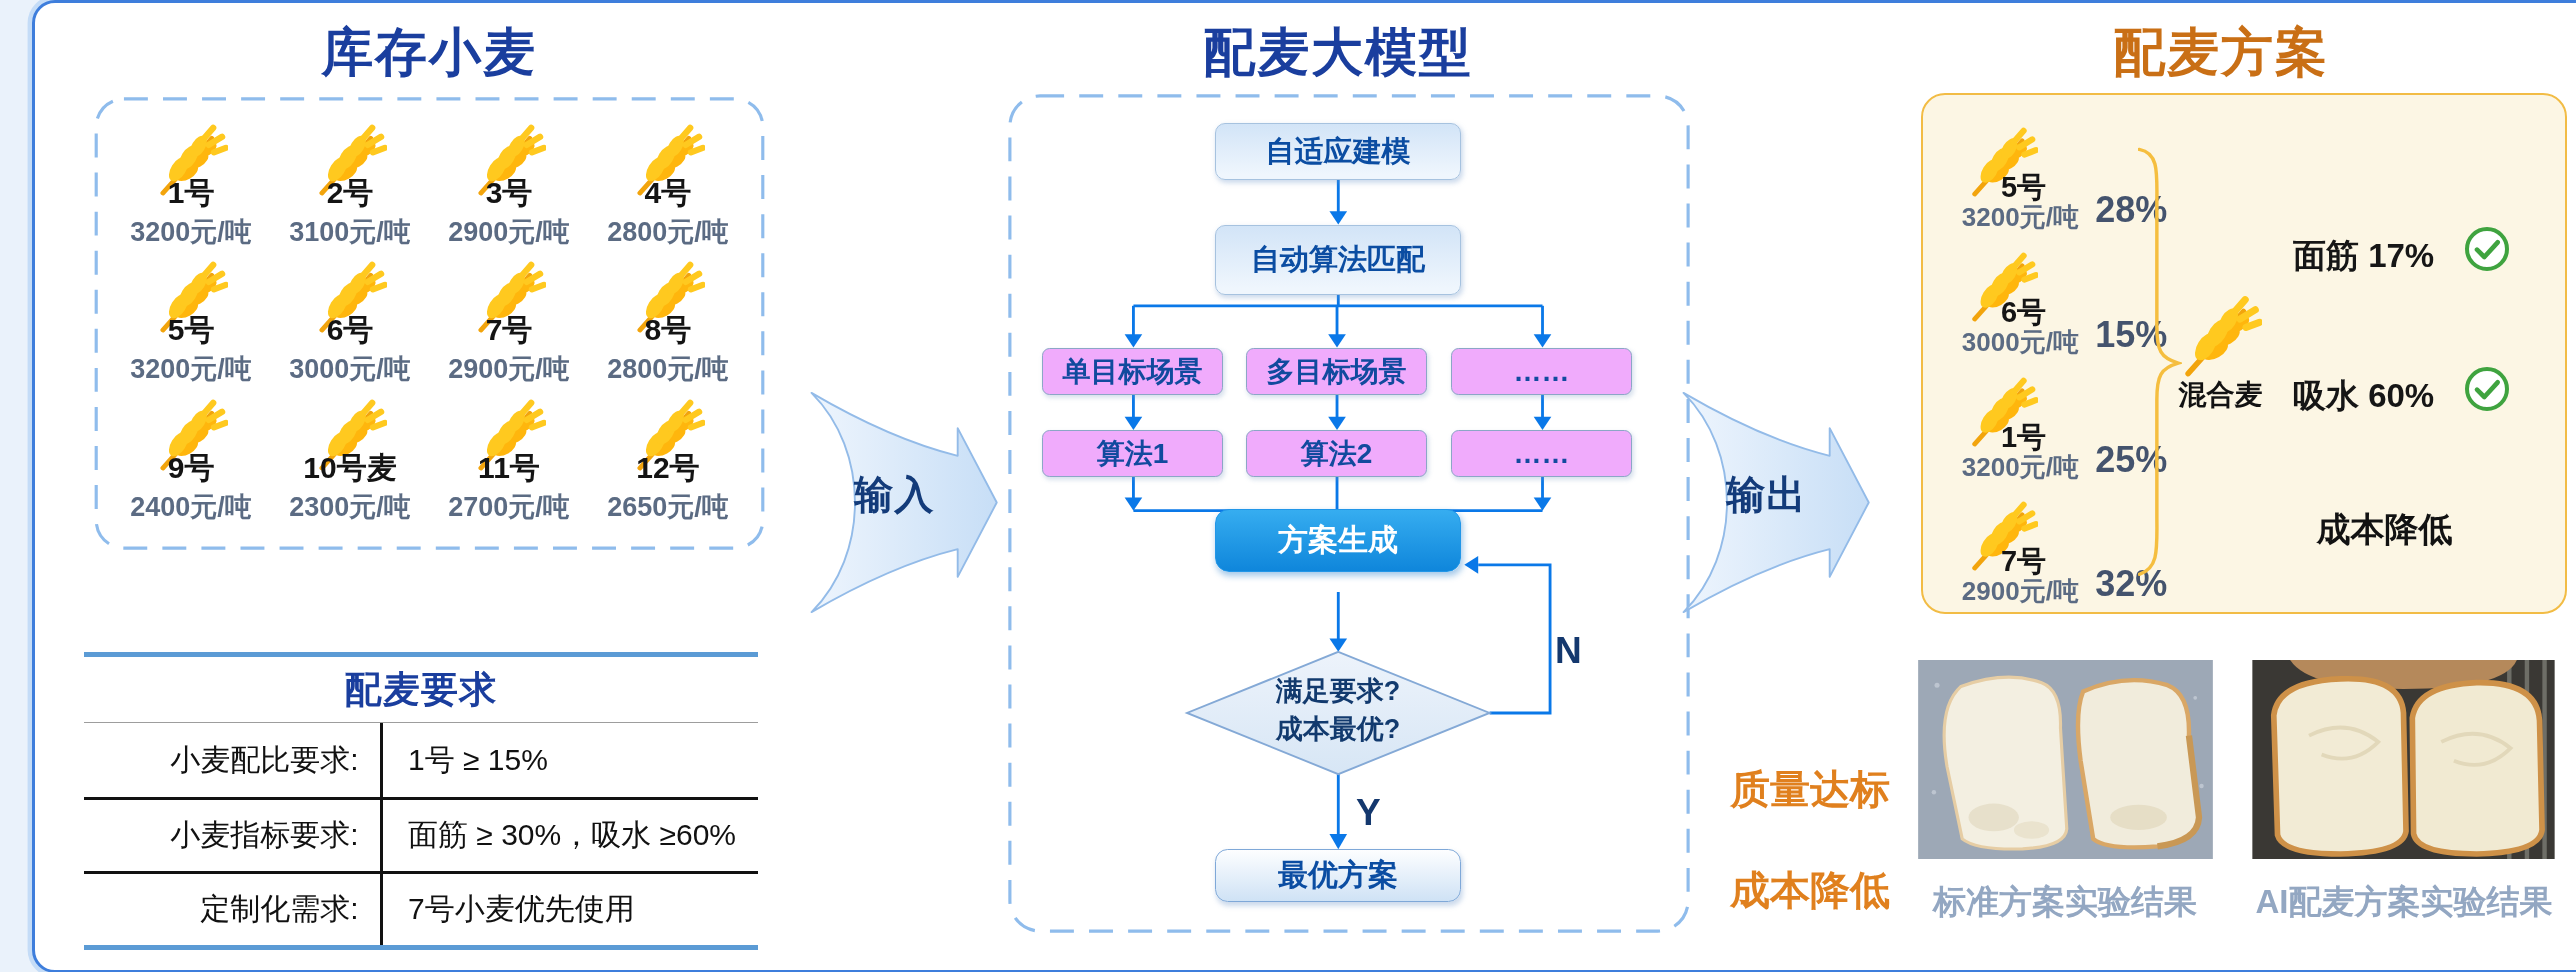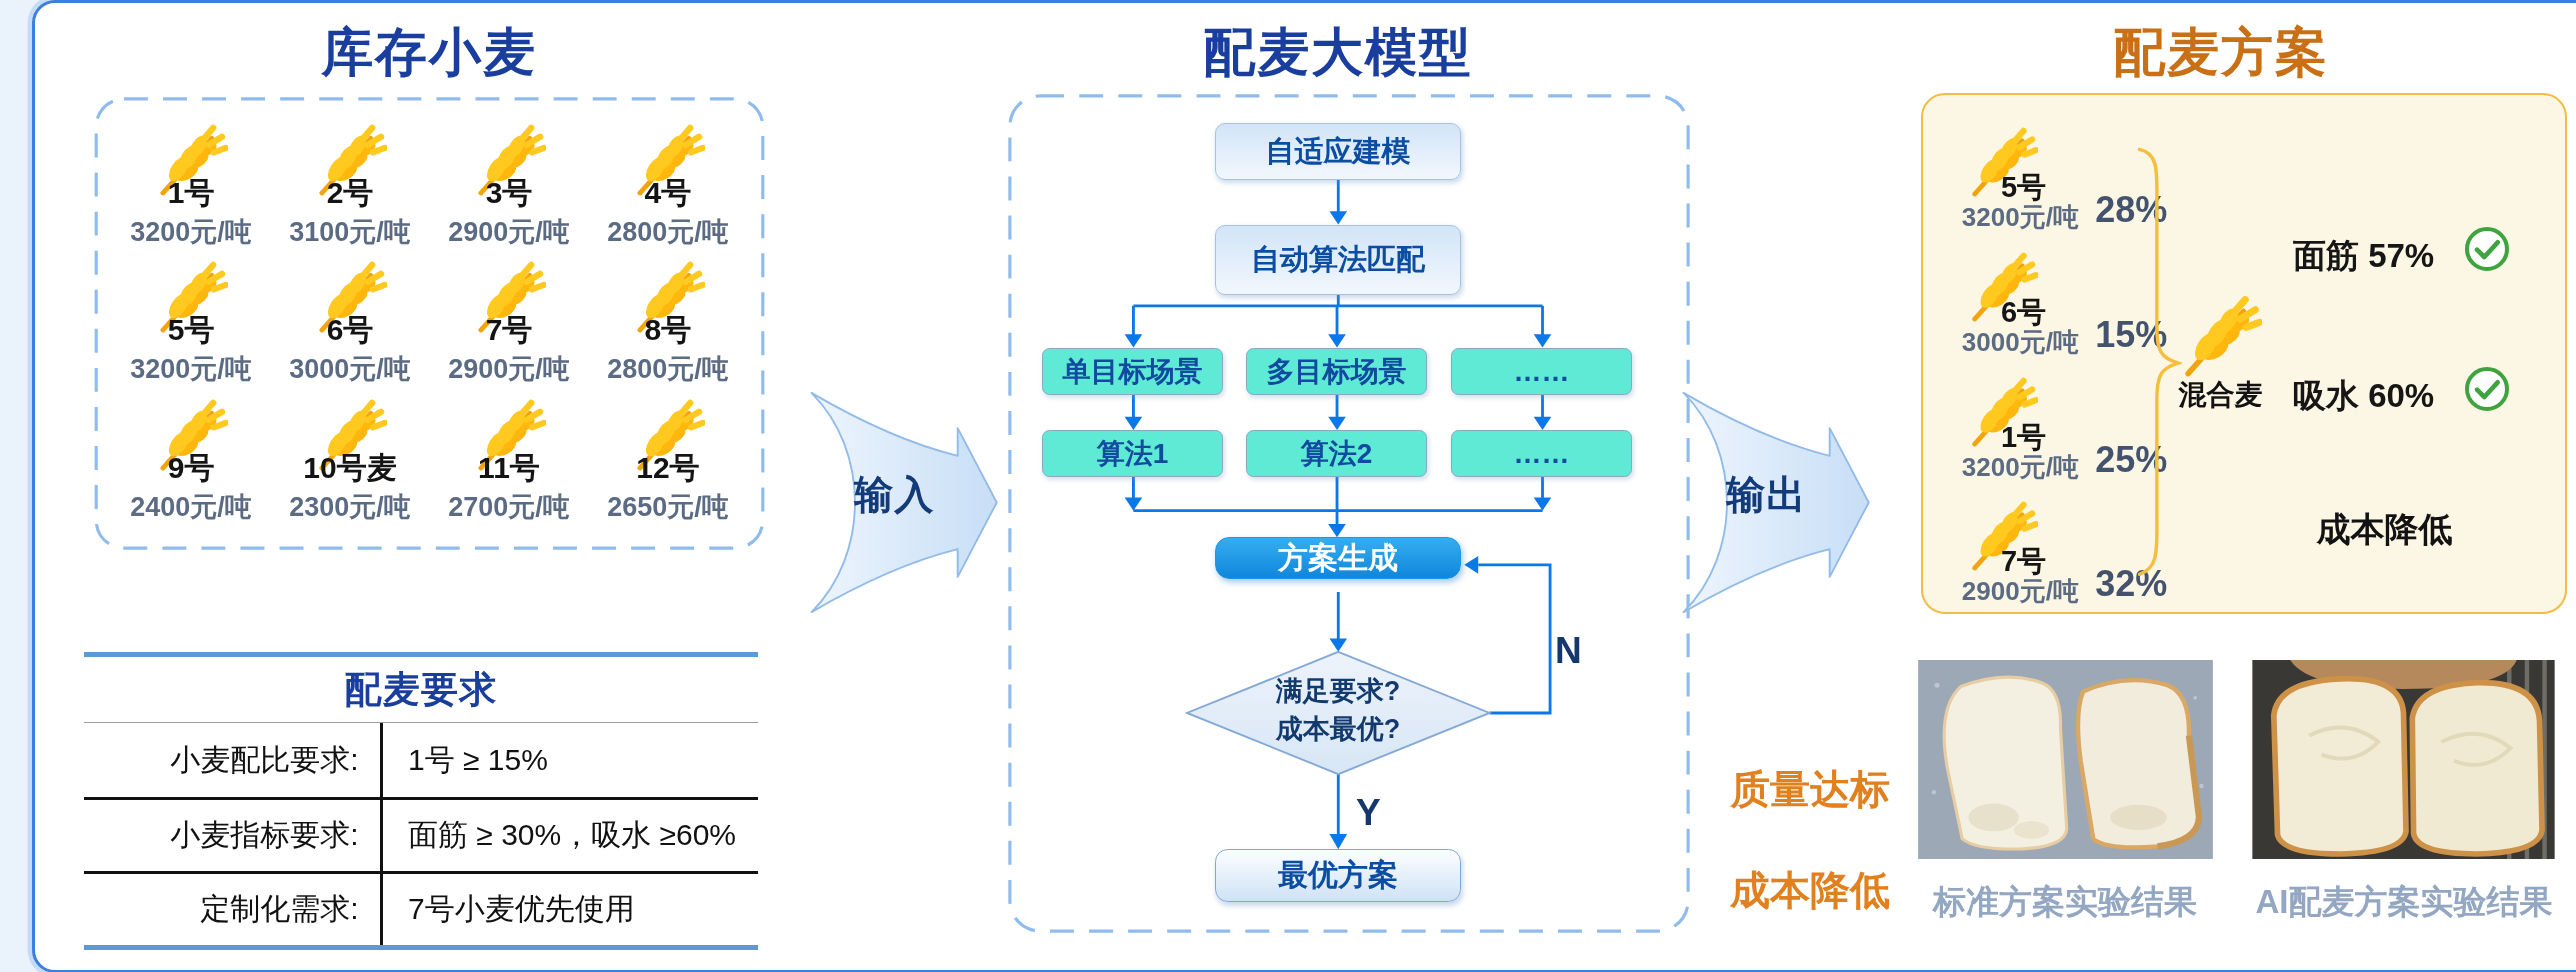--- a/index.html
+++ b/index.html
@@ -40,21 +40,21 @@
   .req-label { width:296px; text-align:left; padding-right:21.4px; font-size:30px;
     color:#111; display:flex; align-items:center; justify-content:flex-end; }
   .req-value { flex:1; border-left:3.2px solid #111; padding-left:25px; font-size:30px;
     color:#111; display:flex; align-items:center; }
 
   
   .fbox { position:absolute; display:flex; align-items:center; justify-content:center; }
   .fbox.light { background:linear-gradient(180deg,#D2E4F7 0%,#EFF6FD 92%);
     border:1.9px solid #A6C2DF; color:#0B4DA2; font-size:29px; font-weight:600;
     border-radius:10px; box-shadow:1.9px 2.5px 5px rgba(110,150,200,.35); }
-  .fbox.plain { background:#5eead4; border:1.9px solid #8CA6C6; color:#114A9E;
+  .fbox.plain { background:#f0abfc; border:1.9px solid #8CA6C6; color:#114A9E;
     font-size:28px; font-weight:600; border-radius:7.6px;
     box-shadow:1.9px 2.5px 4.4px rgba(120,150,190,.28); }
   .fbox.solid { background:linear-gradient(180deg,#36ADF0,#0F86DB);
     border:1.9px solid #2196E8; color:#fff; font-size:30px; font-weight:700;
     border-radius:14px; box-shadow:1.9px 3.2px 6.3px rgba(30,120,200,.4); }
   .fbox.soft { background:linear-gradient(180deg,#FDFEFF,#CFE2F5);
     border:1.9px solid #7FA8D8; color:#0B4DA2; font-size:30px; font-weight:700;
     border-radius:12.6px; box-shadow:1.9px 3.2px 5.7px rgba(110,150,200,.35); }
   .decision-text { position:absolute; left:1158px; top:669px; width:290px;
     text-align:center; font-size:27px; line-height:38px; font-weight:600; color:#123A6E; }
@@ -282,21 +282,21 @@
   </svg>
 
   <div class="fbox light" style="left:1180px;top:120px;width:246px;height:57px">自适应建模</div>
   <div class="fbox light" style="left:1180px;top:222px;width:246px;height:70px">自动算法匹配</div>
   <div class="fbox plain" style="left:1007px;top:345px;width:181px;height:47px">单目标场景</div>
   <div class="fbox plain" style="left:1211px;top:345px;width:181px;height:47px">多目标场景</div>
   <div class="fbox plain" style="left:1416px;top:345px;width:181px;height:47px">……</div>
   <div class="fbox plain" style="left:1007px;top:427px;width:181px;height:47px">算法1</div>
   <div class="fbox plain" style="left:1211px;top:427px;width:181px;height:47px">算法2</div>
   <div class="fbox plain" style="left:1416px;top:427px;width:181px;height:47px">……</div>
-  <div class="fbox solid" style="left:1180px;top:534px;width:246px;height:42px">方案生成</div>
+  <div class="fbox solid" style="left:1180px;top:506px;width:246px;height:63px">方案生成</div>
   <div class="decision-text">
     <div>满足要求?</div>
     <div>成本最优?</div>
   </div>
   <div class="fbox soft" style="left:1180px;top:846px;width:246px;height:53px">最优方案</div>
   <div class="nylabel" style="left:1520px;top:627px">N</div>
   <div class="nylabel" style="left:1321px;top:789px">Y</div>
 
   <svg class="abs" style="left:1646px;top:386px" width="189" height="227" viewBox="0 0 300 360">
     <path d="M4,6 C120,74 196,96 236,106 L236,62 L298,180 L236,298 L236,254 C196,264 120,286 4,354 C96,262 96,98 4,6 Z" fill="url(#ag)" stroke="#93BBE8" stroke-width="3" stroke-linejoin="round"></path>
@@ -342,21 +342,21 @@
 
   <svg class="abs" style="left:2103px;top:142px" width="44" height="435" viewBox="0 0 70 690">
     <path d="M2,6 C34,12 30,44 30,96 L30,288 C30,326 36,338 64,346 C36,354 30,366 30,404 L30,586 C30,640 34,672 2,682" fill="none" stroke="#F5BE3F" stroke-width="5.5" stroke-linecap="round"></path>
   </svg>
 
   <svg class="abs" style="left:2143px;top:290px" width="84" height="84" viewBox="0 0 134 134">
       <use href="#wheat"></use>
     </svg>
   <div class="blend-label">混合麦</div>
 
-  <div class="metric" style="top:231px">面筋 57%</div>
+  <div class="metric" style="top:231px">面筋 17%</div>
   <svg class="abs" style="left:2428px;top:222px" width="48" height="48" viewBox="0 0 76 76">
       <use href="#check"></use>
     </svg>
   <div class="metric" style="top:371px">吸水 60%</div>
   <svg class="abs" style="left:2428px;top:362px" width="48" height="48" viewBox="0 0 76 76">
       <use href="#check"></use>
     </svg>
   <div class="cost-note">成本降低</div>
 
   <div class="benefit" style="top:759px">质量达标</div>

